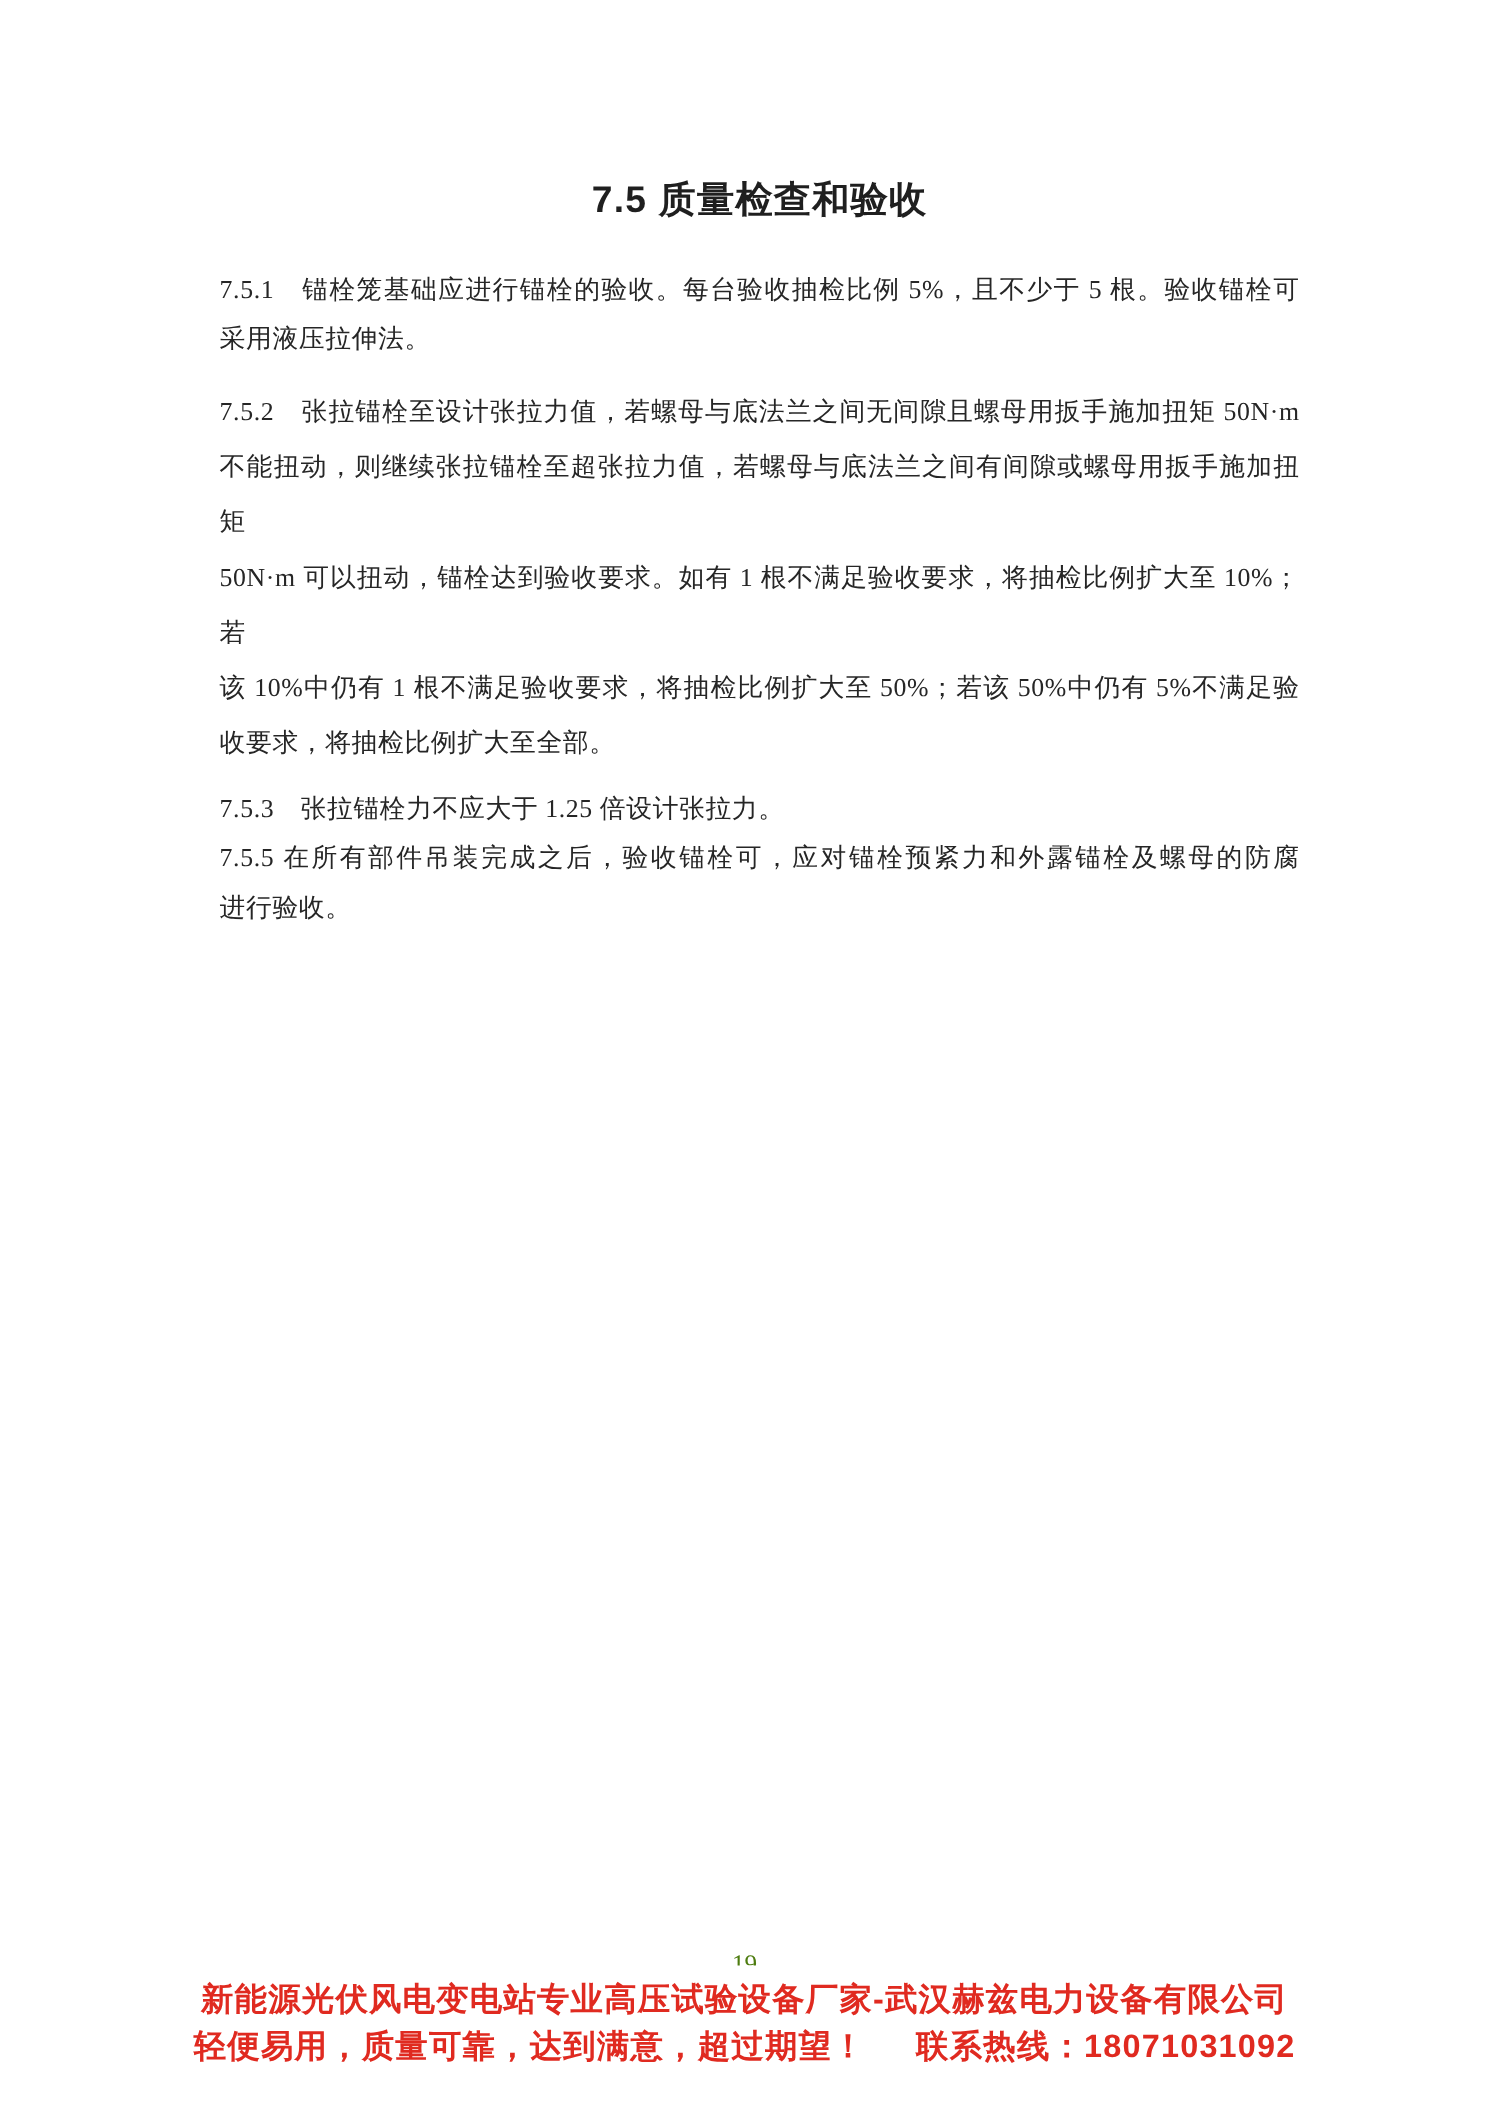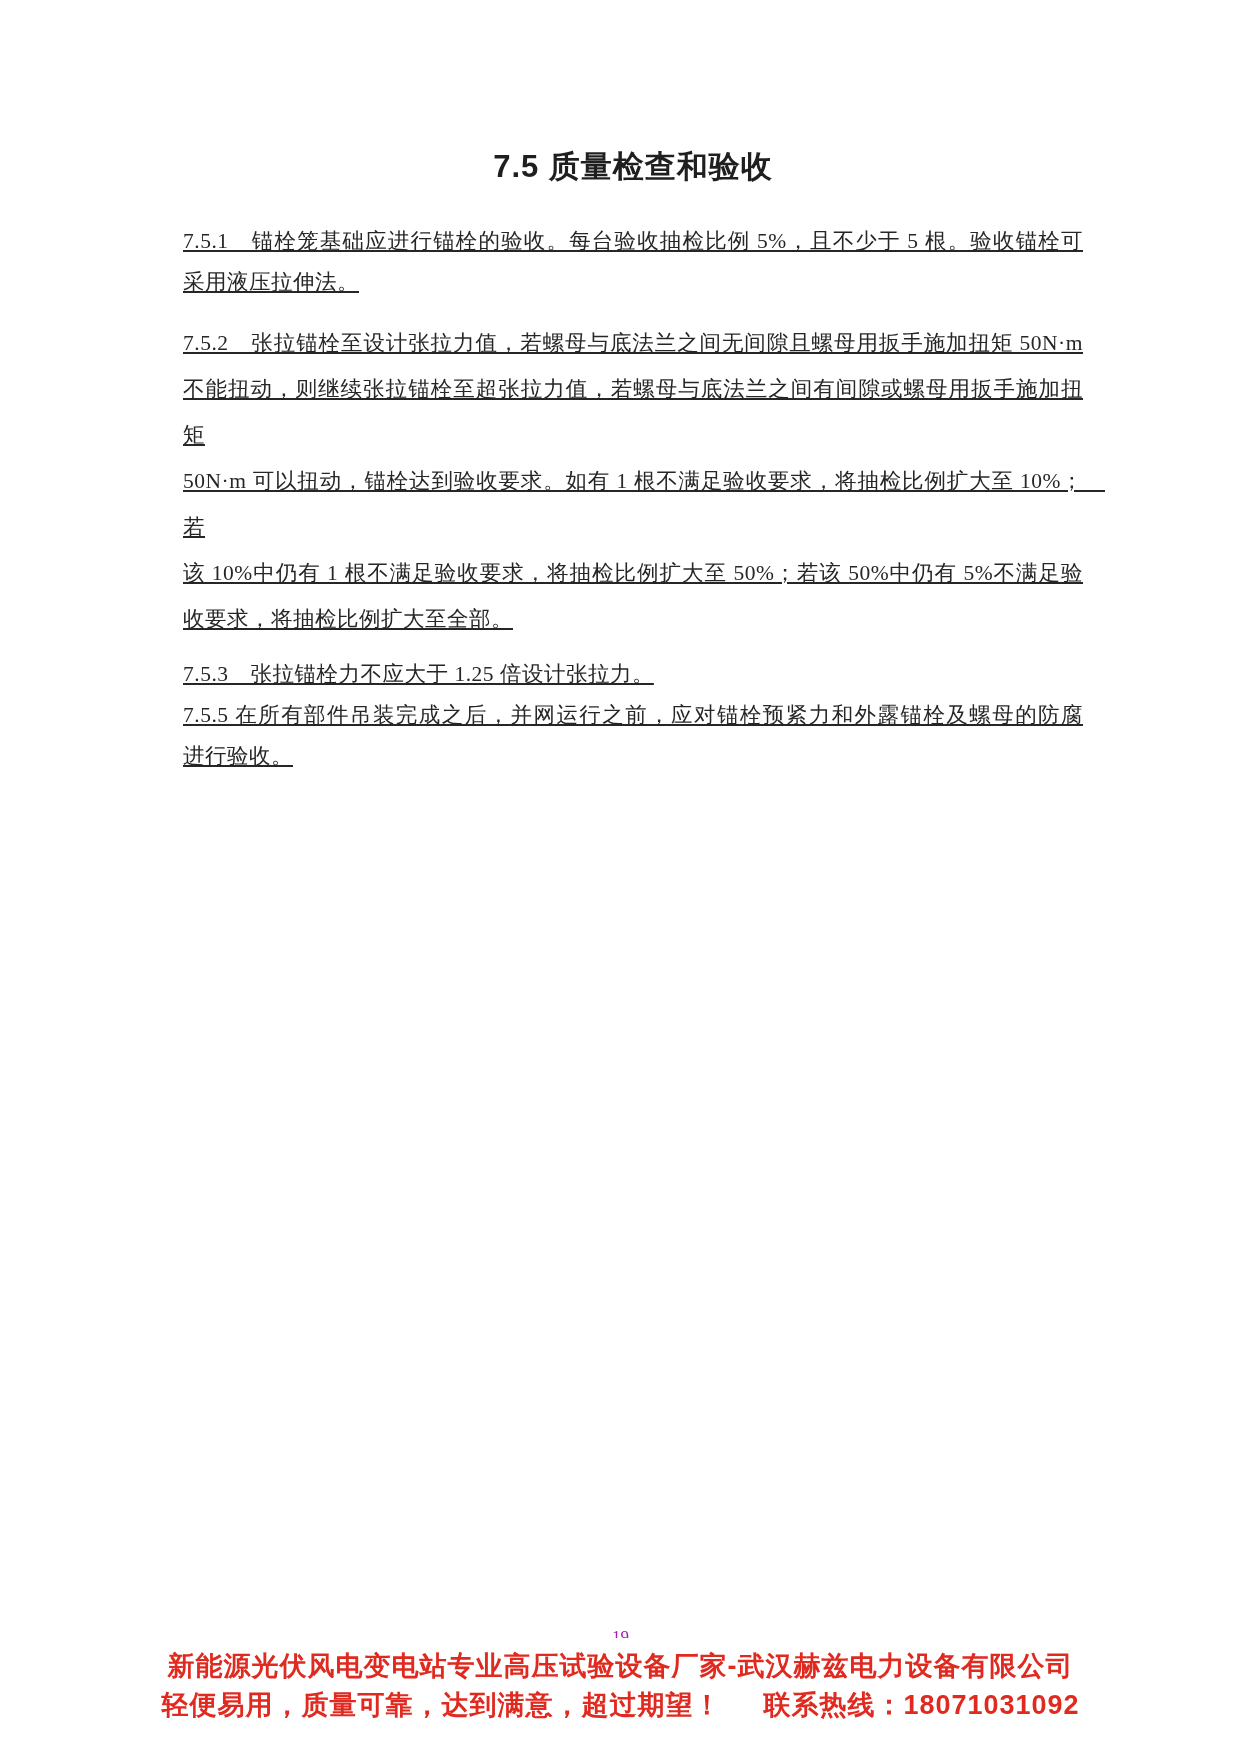--- a/index.html
+++ b/index.html
@@ -28,42 +28,41 @@
     color: #1f1f1f;
     letter-spacing: 1px;
   }
   .para { font-size: 21.5px; }
   .para .line {
     line-height: 41px;
     text-align: justify;
     text-align-last: left;
     letter-spacing: 0.5px;
     white-space: pre-wrap;
-    text-decoration: underline;
   }
   .para .line.full { text-align-last: justify; }
   .p1 { margin-top: 32px; }
   .p2 { margin-top: 17px; }
   .p2 .line { line-height: 46px; }
   .p3 { margin-top: 12px; }
   .p4 { margin-top: 0; }
   .p5 { margin-top: 0; }
 
   .page-number-clip {
     position: absolute;
     top: 1626px; left: 0; right: 0;
     height: 12px;
     overflow: hidden;
     text-align: center;
   }
   .page-number-clip span {
-    font-size: 17px;
+    font-size: 21px;
     line-height: 21px;
     display: inline-block;
-    color: #a21caf;
+    color: #4d7c0f;
   }
   .footer {
     position: absolute;
     top: 1648px; left: 0; right: 0;
     text-align: center;
     font-family: "Liberation Sans", "DejaVu Sans", sans-serif;
     font-weight: bold;
     color: #e02a20;
   }
   .footer .f-line1 {
@@ -102,21 +101,21 @@
       <div class="line full">该 10%中仍有 1 根不满足验收要求，将抽检比例扩大至 50%；若该 50%中仍有 5%不满足验</div>
       <div class="line">收要求，将抽检比例扩大至全部。</div>
     </div>
 
     <div class="para p3">
       <div class="line">7.5.3　张拉锚栓力不应大于 1.25 倍设计张拉力。</div>
     </div>
 
 
     <div class="para p5">
-      <div class="line full">7.5.5 在所有部件吊装完成之后，并网运行之前，应对锚栓预紧力和外露锚栓及螺母的防腐</div>
+      <div class="line full">7.5.5 在所有部件吊装完成之后，验收锚栓可，应对锚栓预紧力和外露锚栓及螺母的防腐</div>
       <div class="line">进行验收。</div>
     </div>
 
   </div>
 
   <div class="page-number-clip">
     <span>19</span>
   </div>
 
   <div class="footer" style="color: rgb(224, 42, 32);">

